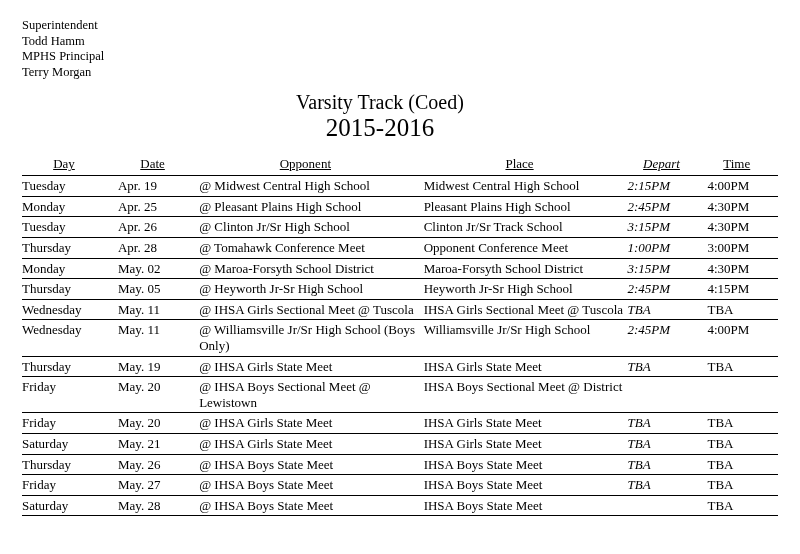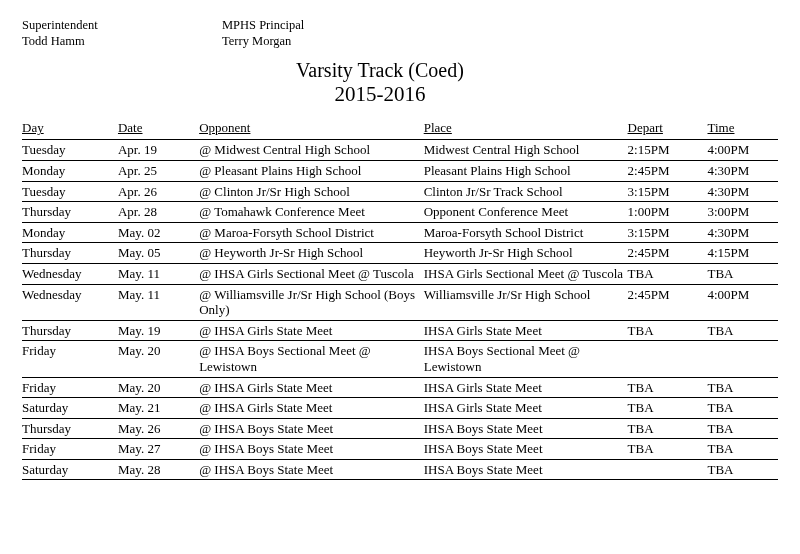--- a/index.html
+++ b/index.html
@@ -20,20 +20,21 @@
     height: 554px;
     box-sizing: border-box;
     padding: 18px 22px 0 22px;
   }
 
   
   .staff-row {
     display: flex;
     width: 100%;
     margin-bottom: 10px;
+    flex-direction: column;
   }
   .staff-block {
     font-size: 12.5px;
     line-height: 1.25;
   }
   .staff-block .role { display: block; }
   .staff-block .name { display: block; }
   .staff-0 { width: 200px; }
   .staff-1 { width: 190px; }
   .staff-2 { width: 150px; }
@@ -44,53 +45,53 @@
     text-align: center;
     margin-top: 2px;
     margin-bottom: 14px;
     margin-right: 40px;
   }
   .title-main {
     font-size: 20px;
     line-height: 1.15;
   }
   .title-sub {
-    font-size: 21px;
+    font-size: 25px;
     line-height: 1.15;
   }
 
   
   table.schedule {
     width: 100%;
     border-collapse: collapse;
     font-size: 13px;
   }
   table.schedule th {
     font-weight: normal;
-    text-align: left;
+    text-align: center;
     padding: 0 12px 3px 0;
     vertical-align: bottom;
   }
   table.schedule th span.u {
     text-decoration: underline;
   }
   table.schedule td {
     padding: 2px 4px 2px 0;
     vertical-align: top;
     border-bottom: 1px solid #000000;
     line-height: 1.2;
   }
   table.schedule thead tr th {
     border-bottom: none;
   }
   .col-day    { width: 86px; }
   .col-date   { width: 72px; }
   .col-opp    { width: 222px; }
   .col-place  { width: 200px; }
-  .col-depart { width: 70px; }
+  .col-depart { width: 70px; font-style: italic; }
   .col-time   { width: 60px; }
 
   tr.first-row td {
     border-top: 1px solid #000000;
   }
 </style>
 </head>
 <body>
 
 <div class="page">
@@ -192,21 +193,21 @@
           <td class="col-date">May. 19</td>
           <td class="col-opp">@ IHSA Girls State Meet</td>
           <td class="col-place">IHSA Girls State Meet</td>
           <td class="col-depart">TBA</td>
           <td class="col-time">TBA</td>
         </tr>
         <tr>
           <td class="col-day">Friday</td>
           <td class="col-date">May. 20</td>
           <td class="col-opp">@ IHSA Boys Sectional Meet @ Lewistown</td>
-          <td class="col-place">IHSA Boys Sectional Meet @ Lewistown</td>
+          <td class="col-place">IHSA Boys Sectional Meet @ District</td>
           <td class="col-depart"></td>
           <td class="col-time"></td>
         </tr>
         <tr>
           <td class="col-day">Friday</td>
           <td class="col-date">May. 20</td>
           <td class="col-opp">@ IHSA Girls State Meet</td>
           <td class="col-place">IHSA Girls State Meet</td>
           <td class="col-depart">TBA</td>
           <td class="col-time">TBA</td>

